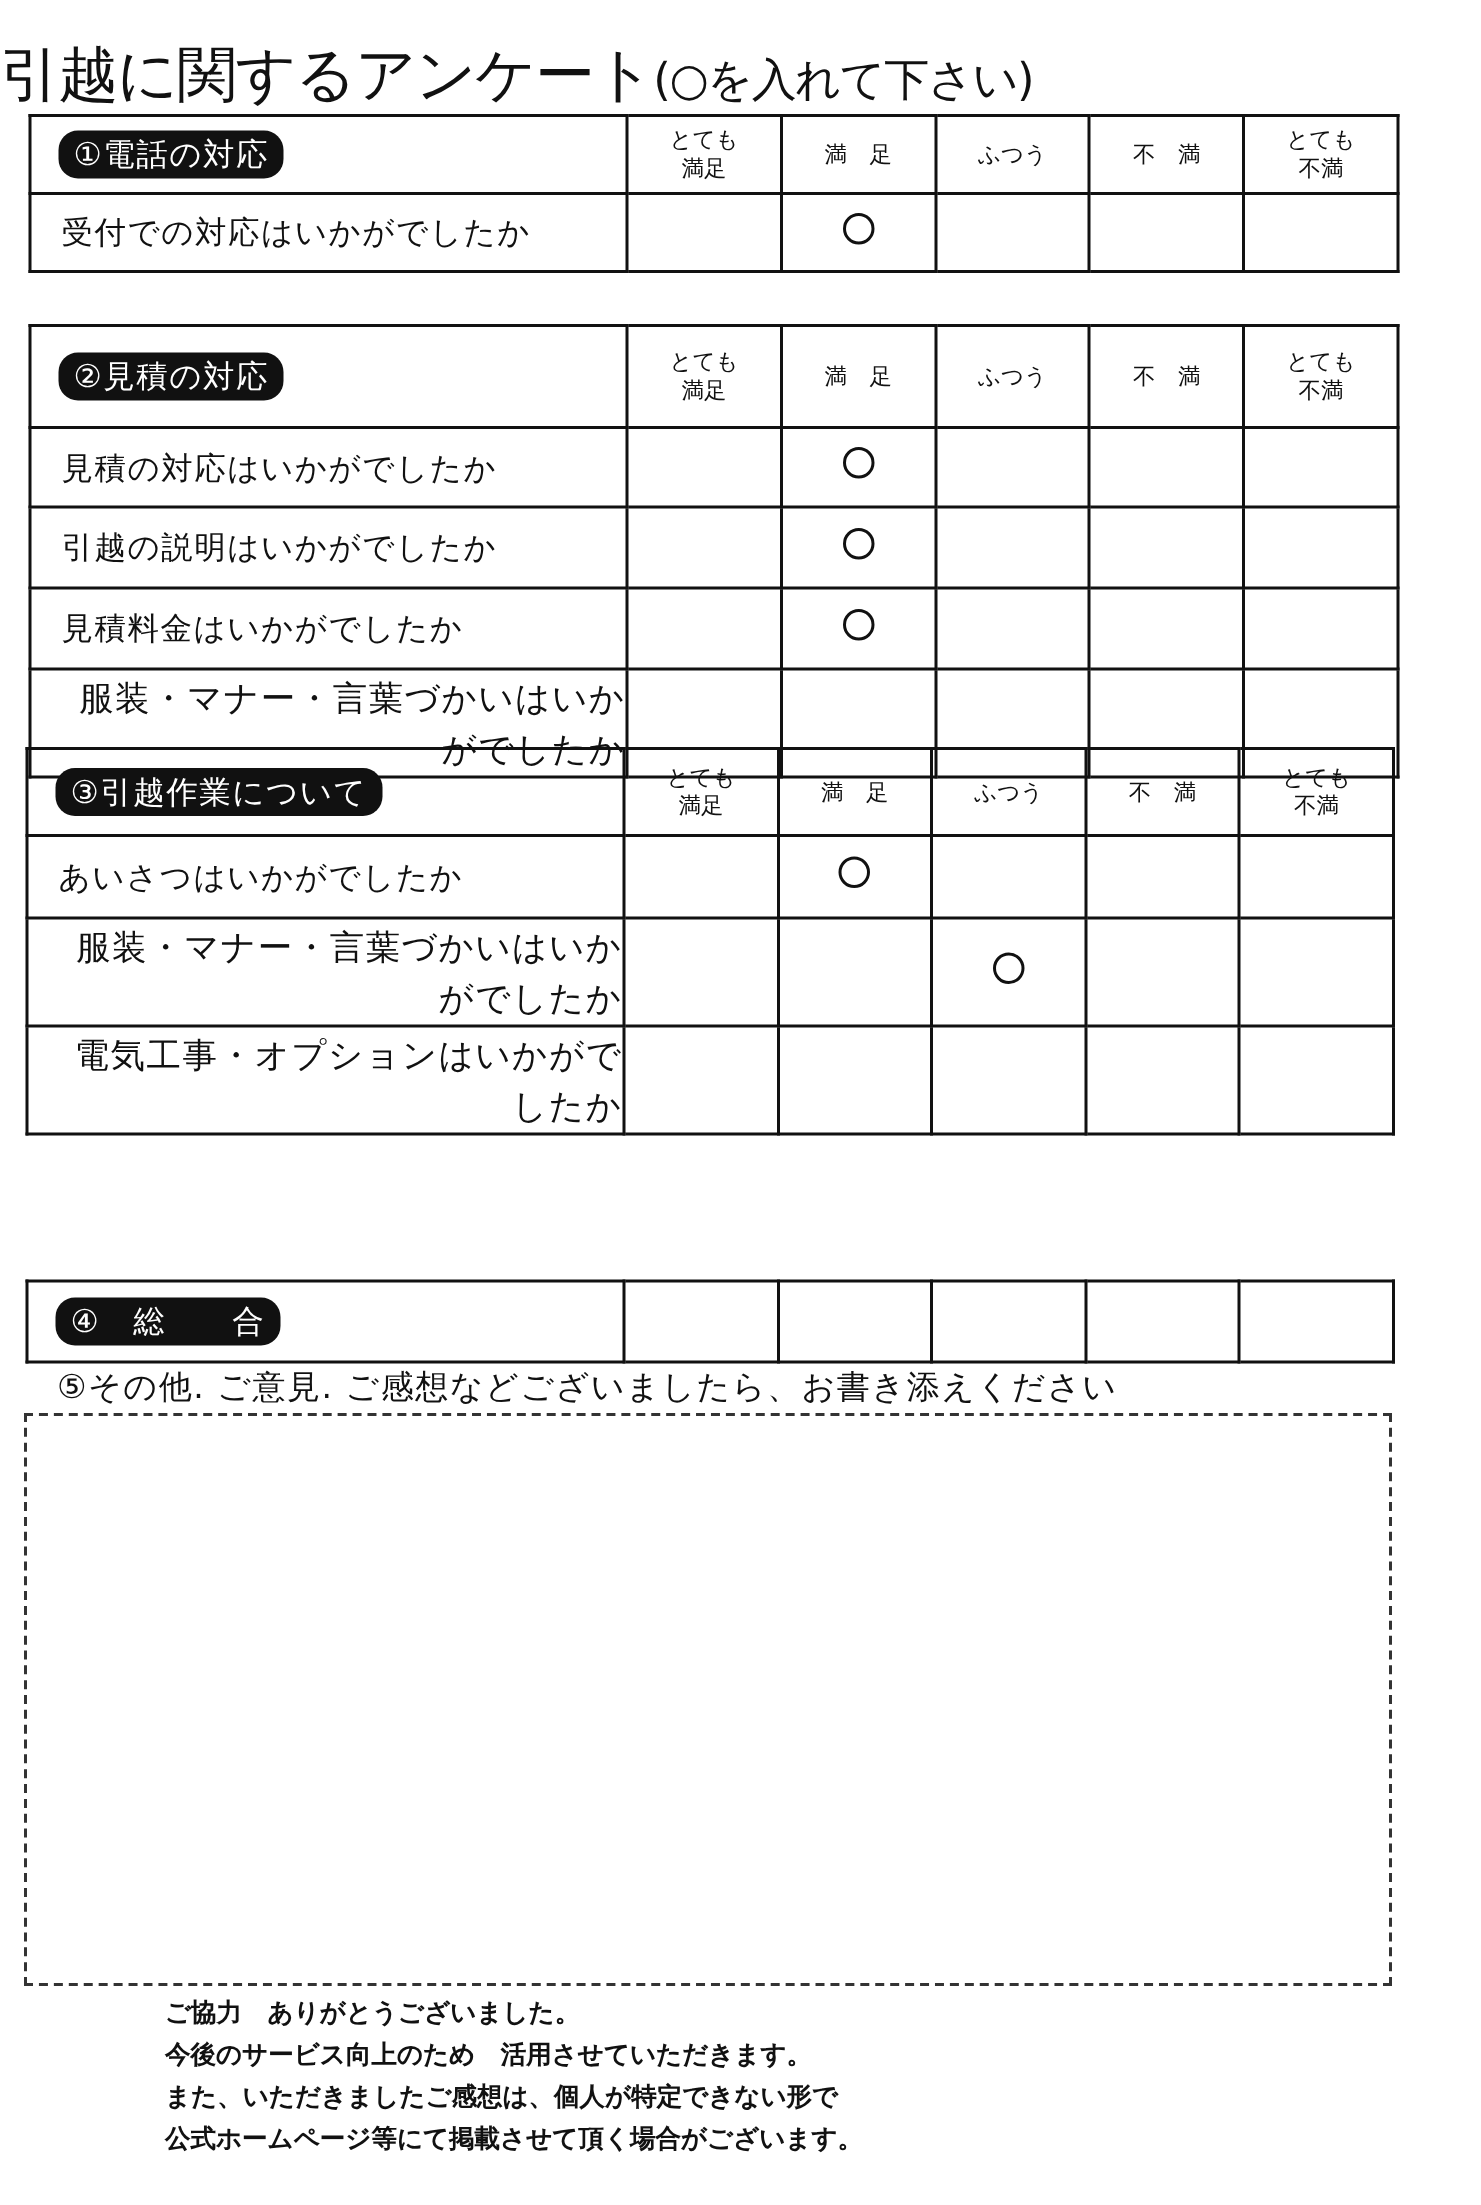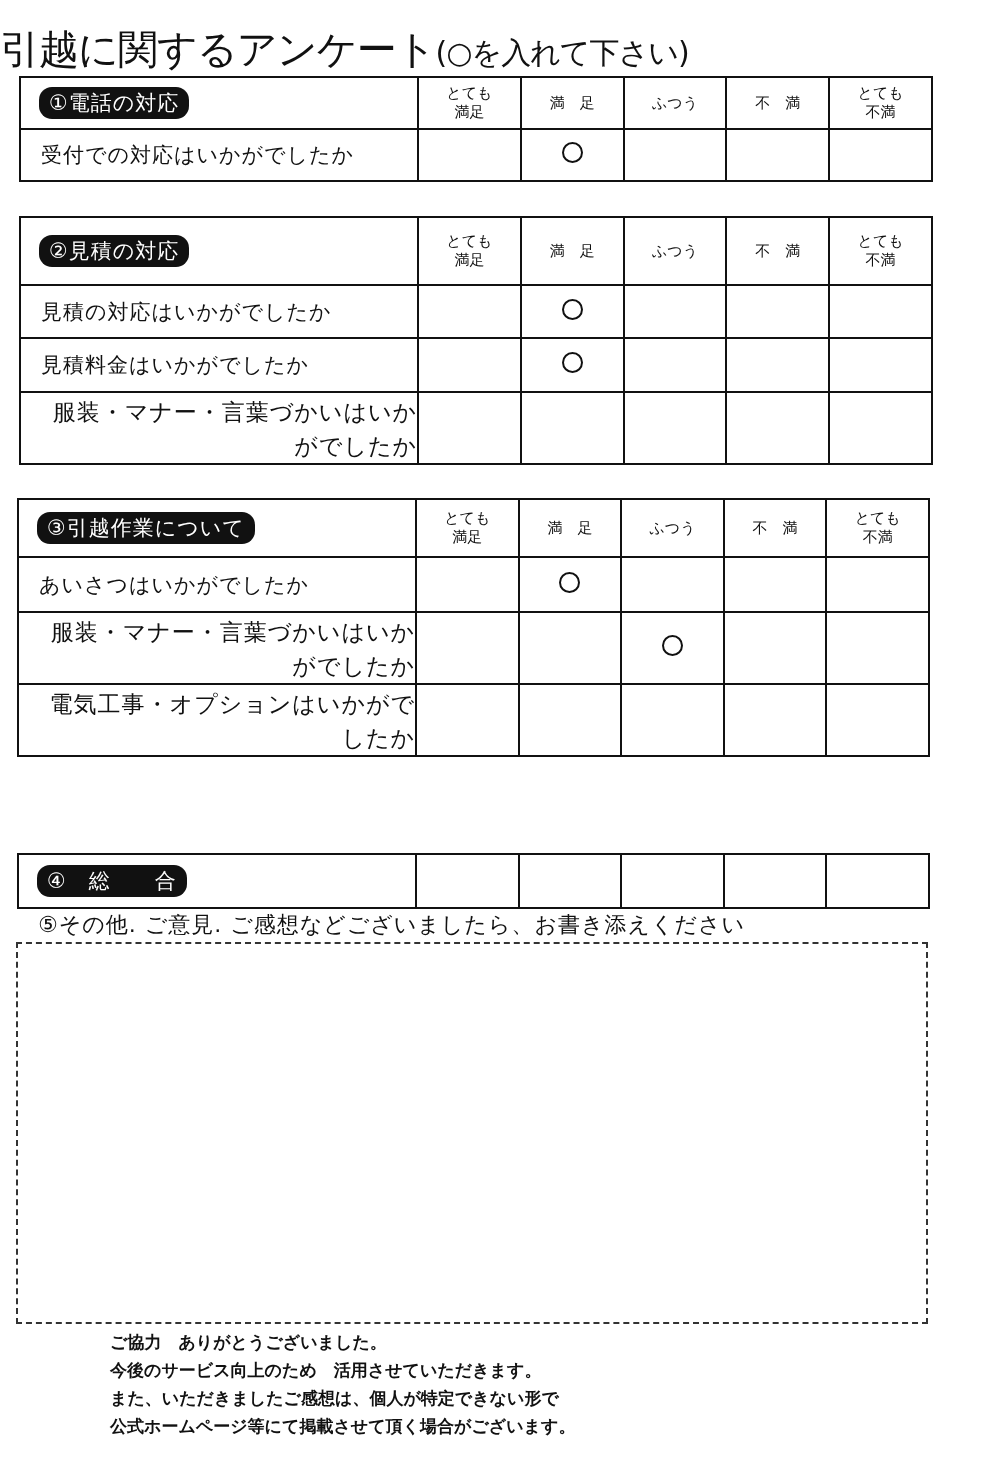--- a/index.html
+++ b/index.html
@@ -67,20 +67,28 @@
       <tr style="height:68px">
     <td><span class="badge">②見積の対応</span></td>
     <td class="h"><span>とても</span><br><span>満足</span></td>
     <td class="h">満　足</td>
     <td class="h">ふつう</td>
     <td class="h">不　満</td>
     <td class="h"><span>とても</span><br><span>不満</span></td>
   </tr>
   <tr style="height:53px">
     <td class="q">見積の対応はいかがでしたか</td>
+    <td class="c"></td>
+    <td class="c"><span class="circle"></span></td>
+    <td class="c"></td>
+    <td class="c"></td>
+    <td class="c"></td>
+  </tr>
+  <tr style="height:54px">
+    <td class="q">引越の説明はいかがでしたか</td>
     <td class="c"></td>
     <td class="c"><span class="circle"></span></td>
     <td class="c"></td>
     <td class="c"></td>
     <td class="c"></td>
   </tr>
   <tr style="height:54px">
     <td class="q">見積料金はいかがでしたか</td>
     <td class="c"></td>
     <td class="c"><span class="circle"></span></td>

